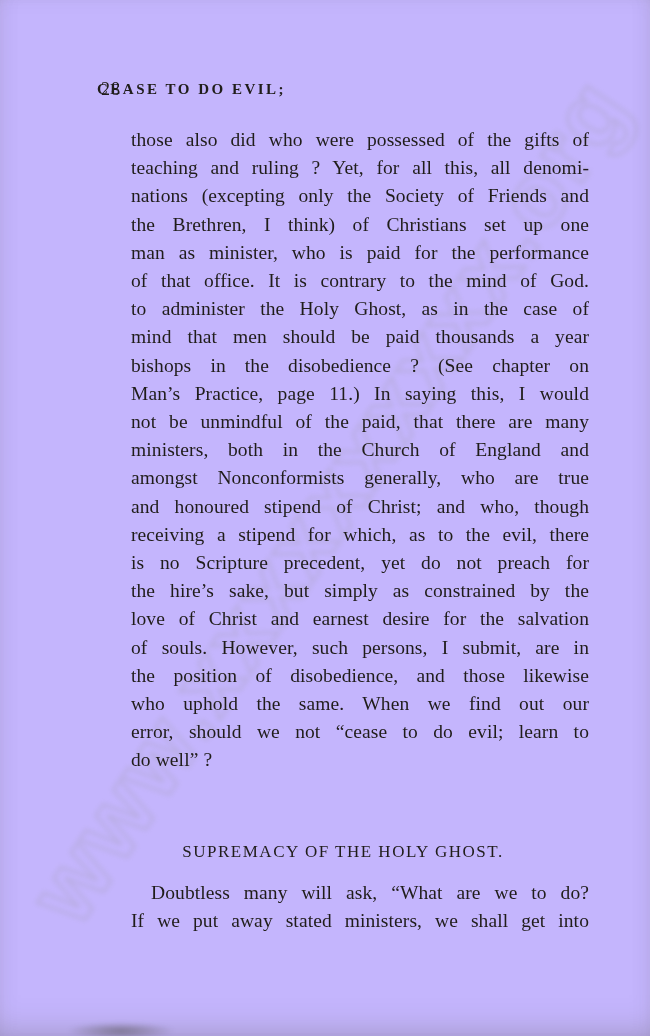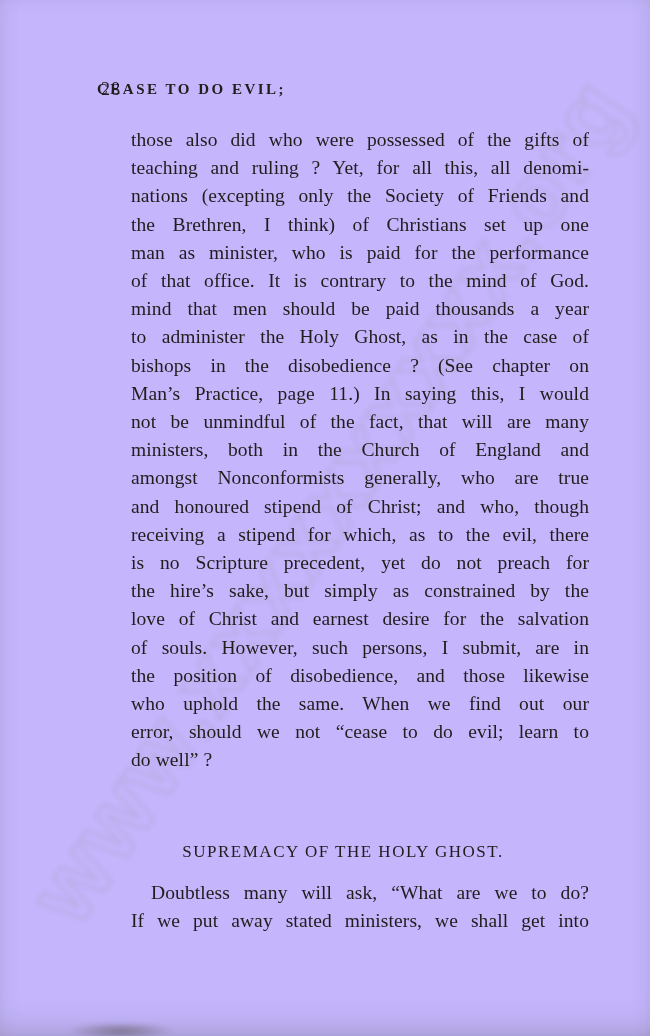--- a/index.html
+++ b/index.html
@@ -87,25 +87,25 @@
     <span class="running-title">CEASE TO DO EVIL;</span>
   </div>
 
   <div class="textblock last-left">
       <div class="line">those also did who were possessed of the gifts of</div>
       <div class="line">teaching and ruling ? Yet, for all this, all denomi-</div>
       <div class="line">nations (excepting only the Society of Friends and</div>
       <div class="line">the Brethren, I think) of Christians set up one</div>
       <div class="line">man as minister, who is paid for the performance</div>
       <div class="line">of that office. It is contrary to the mind of God.</div>
+      <div class="line">to administer the Holy Ghost, as in the case of</div>
       <div class="line">mind that men should be paid thousands a year</div>
-      <div class="line">to administer the Holy Ghost, as in the case of</div>
       <div class="line">bishops in the disobedience ? (See chapter on</div>
       <div class="line">Man’s Practice, page 11.) In saying this, I would</div>
-      <div class="line">not be unmindful of the fact, that will are many</div>
+      <div class="line">not be unmindful of the paid, that there are many</div>
       <div class="line">ministers, both in the Church of England and</div>
       <div class="line">amongst Nonconformists generally, who are true</div>
       <div class="line">and honoured stipend of Christ; and who, though</div>
       <div class="line">receiving a stipend for which, as to the evil, there</div>
       <div class="line">is no Scripture precedent, yet do not preach for</div>
       <div class="line">the hire’s sake, but simply as constrained by the</div>
       <div class="line">love of Christ and earnest desire for the salvation</div>
       <div class="line">of souls. However, such persons, I submit, are in</div>
       <div class="line">the position of disobedience, and those likewise</div>
       <div class="line">who uphold the same. When we find out our</div>

